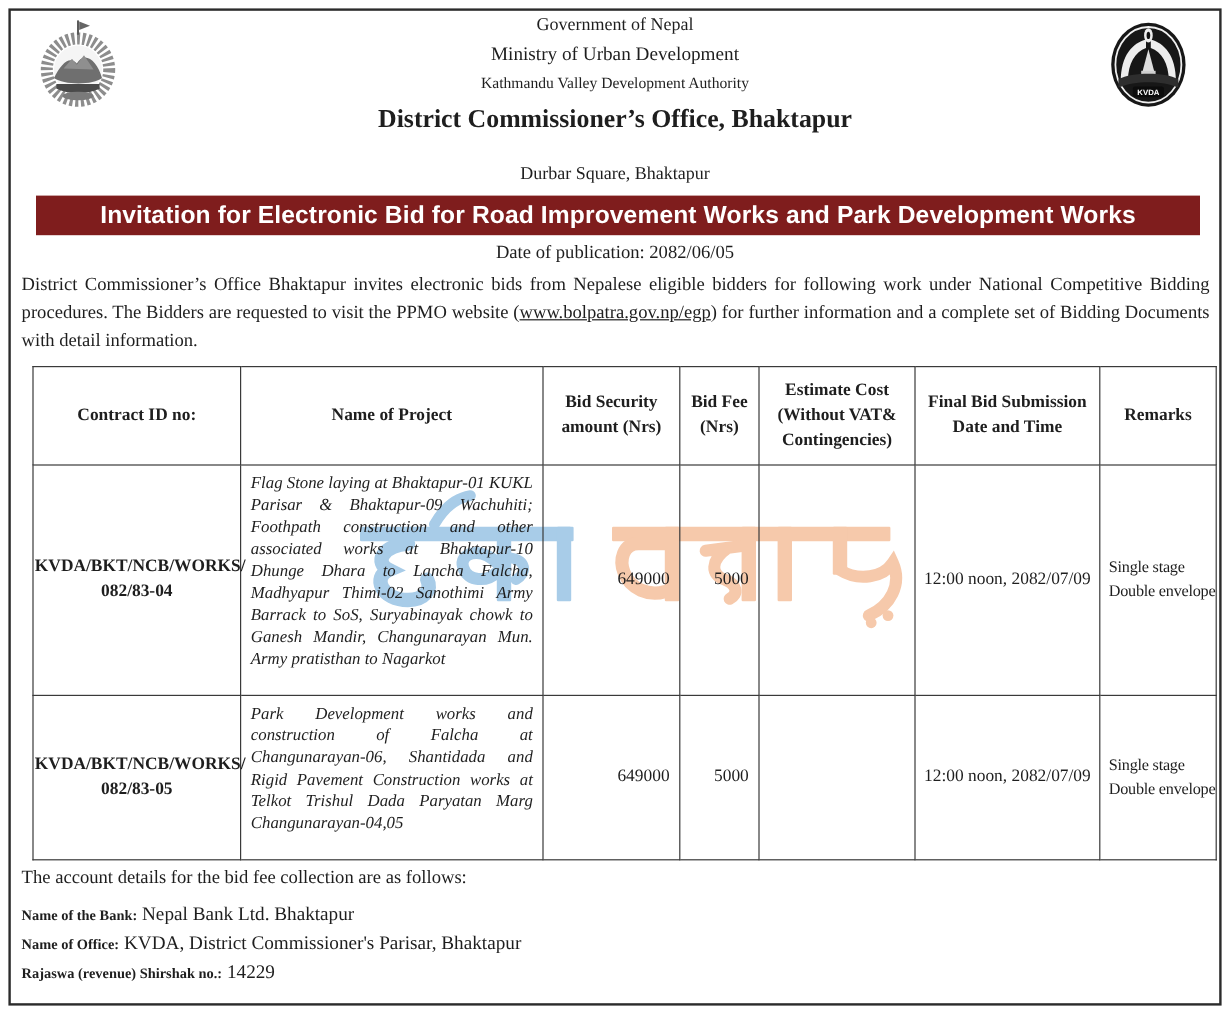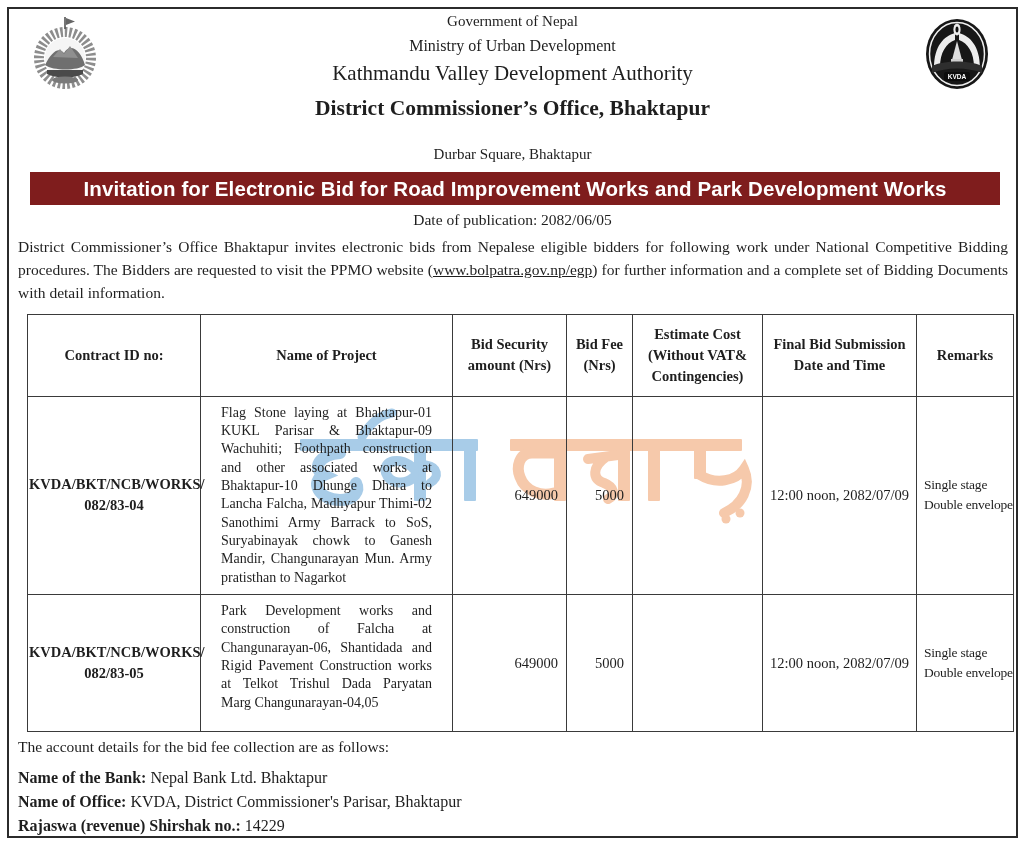--- a/index.html
+++ b/index.html
@@ -10,21 +10,21 @@
   .frame {
     position:absolute; left:7px; top:7px; right:7px; bottom:7px;
     border:2.5px solid #2b2b2b; pointer-events:none; z-index:3;
   }
   .content { position:absolute; left:9px; top:9px; right:9px; bottom:9px; z-index:1; }
 
   
   .hdr { text-align:center; }
   .h1 { font-size:15px;   margin-top:4px; }
   .h2 { font-size:16px;   margin-top:7px; }
-  .h3 { font-size:21px; margin-top:6px; }
+  .h3 { font-size:13px; margin-top:6px; }
   .h4 { font-size:21.5px; font-weight:bold; margin-top:10px; }
   .h5 { font-size:15px;   margin-top:25px; }
 
   .logo { position:absolute; z-index:2; }
   .logo-left  { left:33px; top:13px; width:64px; height:84px; }
   .logo-right { left:924px; top:16px; width:66px; height:76px; }
 
   .banner {
     margin:9px 0 0 21px; width:970px; height:33px; background:#7f1d1d; color:#ffffff;
     font-family:"Liberation Sans","DejaVu Sans",sans-serif; font-weight:bold;
@@ -37,34 +37,34 @@
 
   
   table.bid { border-collapse:collapse; table-layout:fixed; width:986px; margin:9px 0 0 18px;
               position:relative; z-index:1; background:transparent; }
   .bid th, .bid td { border:1.5px solid #3a3a3a; }
   .bid th { font-size:14.5px; font-weight:bold; text-align:center; vertical-align:middle;
             padding:4px 3px; height:73px; line-height:1.45; }
   tr.r1 > td { height:177px; }
   tr.r2 > td { height:122px; }
   td.contract { font-weight:bold; text-align:center; font-size:14.5px; vertical-align:middle; line-height:1.45; }
-  td.project  { font-size:14px; line-height:1.31; text-align:justify; padding:7px 20px; vertical-align:top; }
+  td.project  { font-size:14px; line-height:1.31; text-align:justify; padding:7px 8px; vertical-align:top;font-style:italic; }
   td.num      { text-align:right; padding-right:8px; font-size:14.5px; vertical-align:middle; }
   td.subm     { text-align:center; font-size:14.5px; white-space:nowrap; vertical-align:middle; padding:0 1px; }
   td.remarks  { font-size:13.5px; letter-spacing:-0.2px; padding-left:7px; vertical-align:middle; line-height:1.5; }
   td.remarks div { white-space:nowrap; }
 
   
   .watermark { position:absolute; left:296px; top:407px; width:475px; height:118px; z-index:0; pointer-events:none; }
   .sr-only { position:absolute; width:1px; height:1px; overflow:hidden; clip:rect(0 0 0 0); white-space:nowrap; }
 
   
   .account { margin:6px 0 0 9px; font-size:15.5px; }
   .acc-item { margin-top:6px; font-size:16px; height:18px; }
-  .acc-item b { font-size:16px; }
+  .acc-item b { font-size:12px; }
 </style>
 </head>
 <body>
 
 <div class="page">
   <div class="frame"></div>
 
   <div class="logo logo-left">
     <svg width="64" height="84" viewBox="0 0 64 84">
       <circle cx="32" cy="45" r="26" fill="none" stroke="#8d8d8d" stroke-width="10" stroke-dasharray="2.5 2"></circle>

